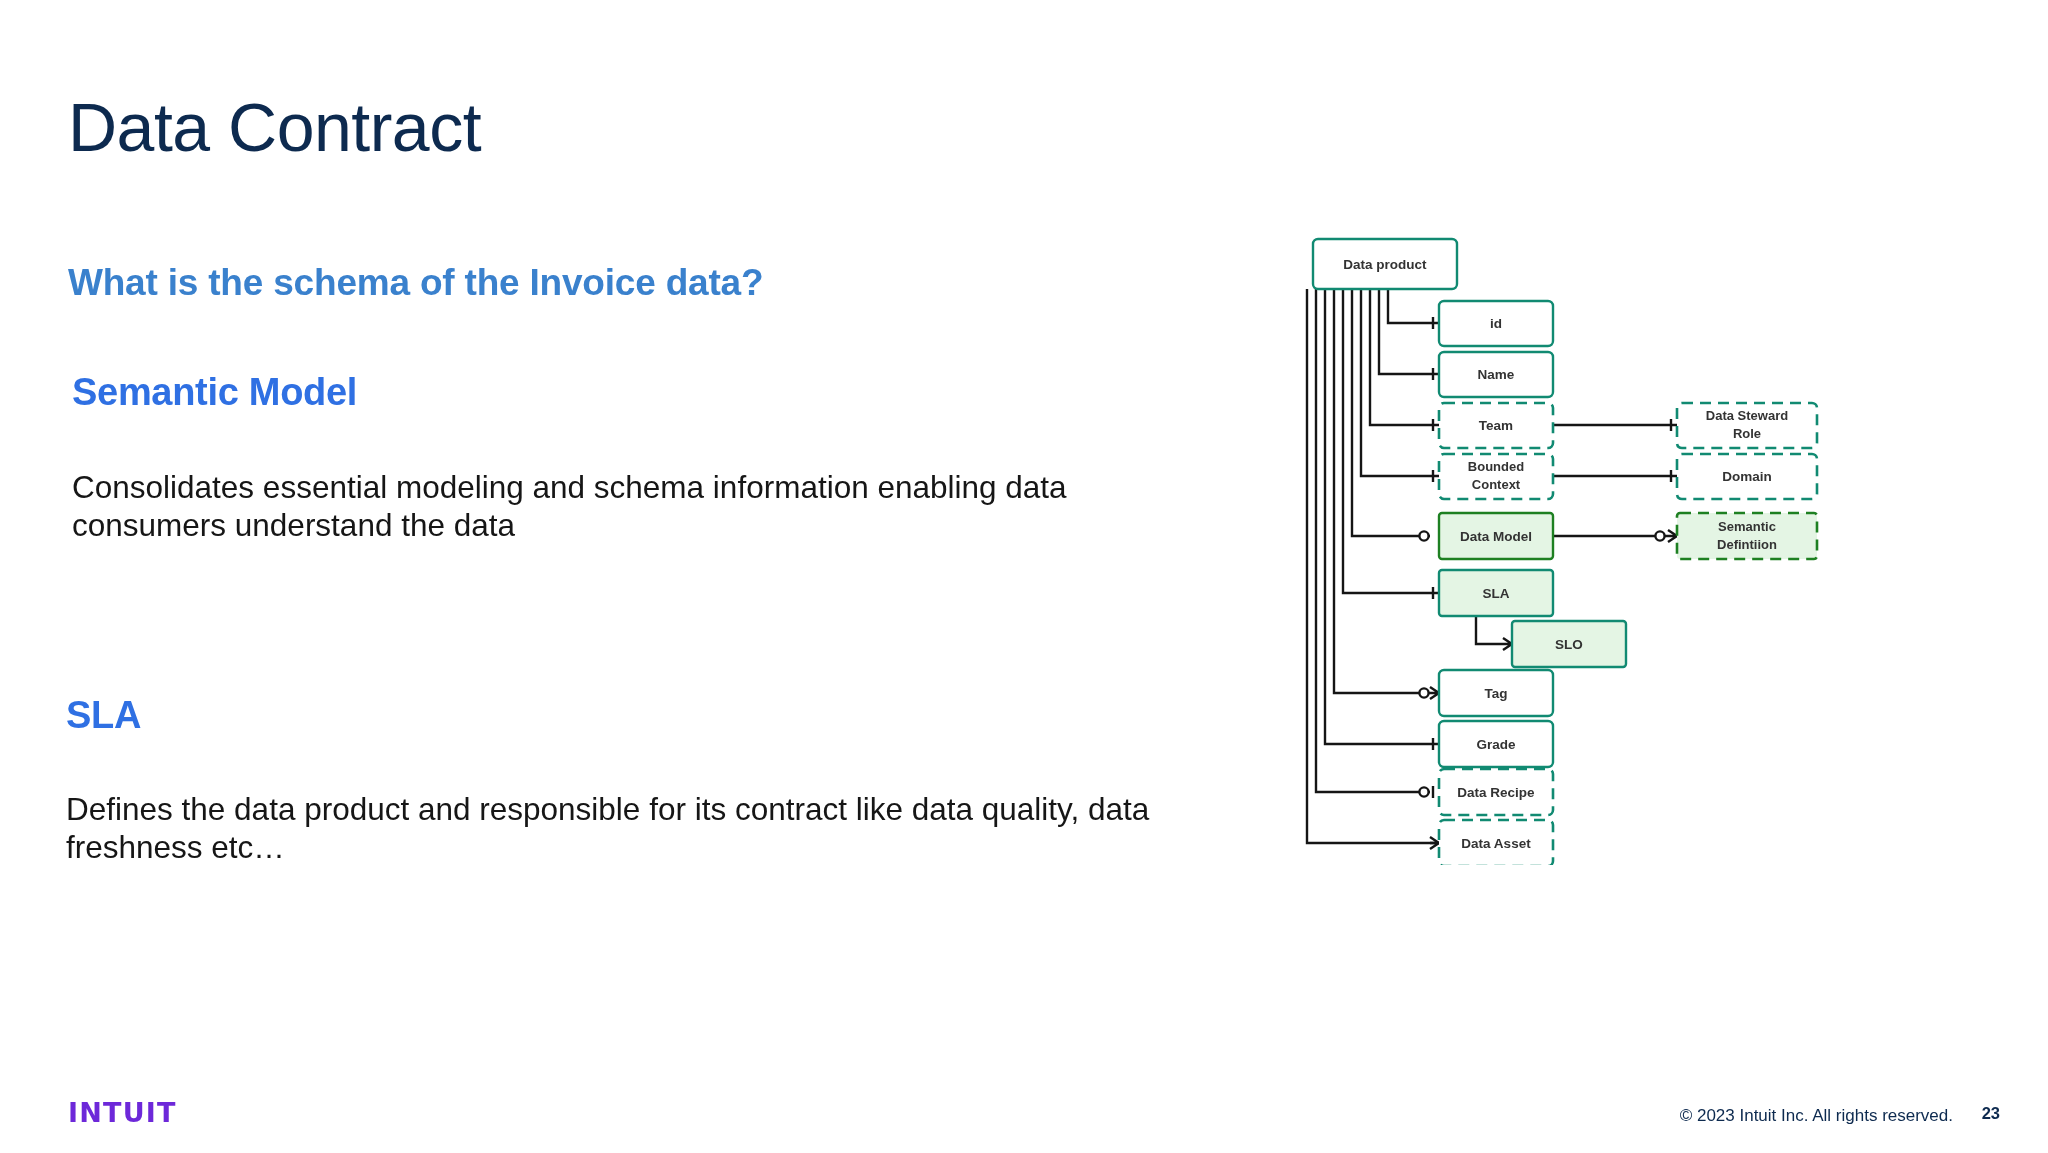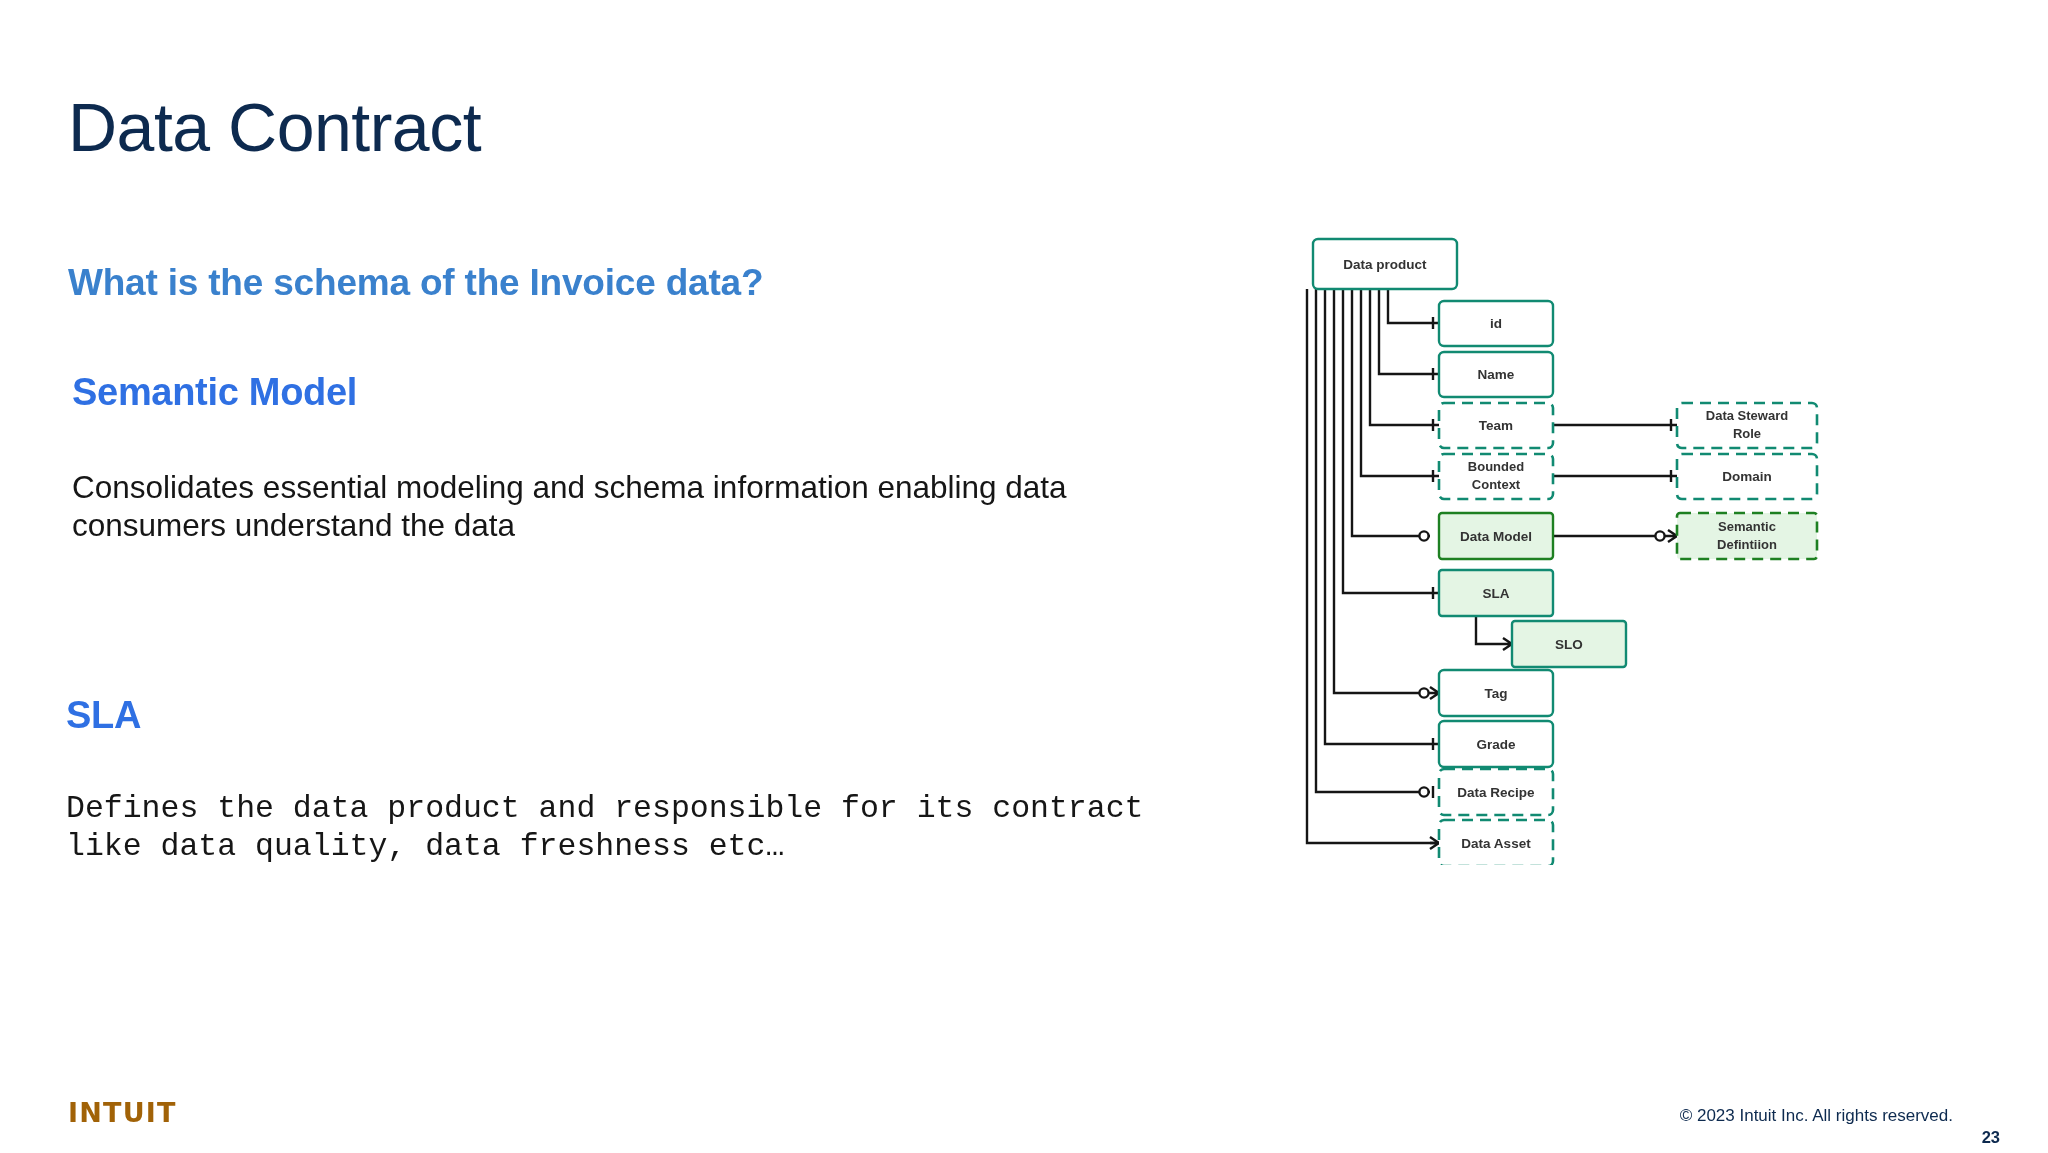--- a/index.html
+++ b/index.html
@@ -60,50 +60,48 @@
   }
   #para-semantic-model {
     left: 72px;
     top: 440px;
     width: 1020px;
   }
   #para-sla {
     left: 66px;
     top: 762px;
     width: 1100px;
-    font-family: Liberation Mono, monospace;
   }
 
   
   #intuit-logo {
     position: absolute;
     left: 68px;
     top: 1097px;
     font-size: 27px;
     font-weight: 700;
     letter-spacing: 1.2px;
-    color: #a16207;
+    color: #6d28d9;
     font-family: "DejaVu Sans", sans-serif;
   }
   #footer-copyright {
     position: absolute;
     right: 95px;
     top: 1106px;
     font-size: 17px;
     color: #0d2a4f;
     white-space: nowrap;
   }
   #footer-page-number {
     position: absolute;
     right: 48px;
     top: 1104px;
     font-size: 16.5px;
     font-weight: 700;
     color: #0d2a4f;
-    margin-top: 24px;
   }
 
   
   #er-diagram {
     position: absolute;
     left: 1300px;
     top: 225px;
     width: 600px;
     height: 640px;
   }

